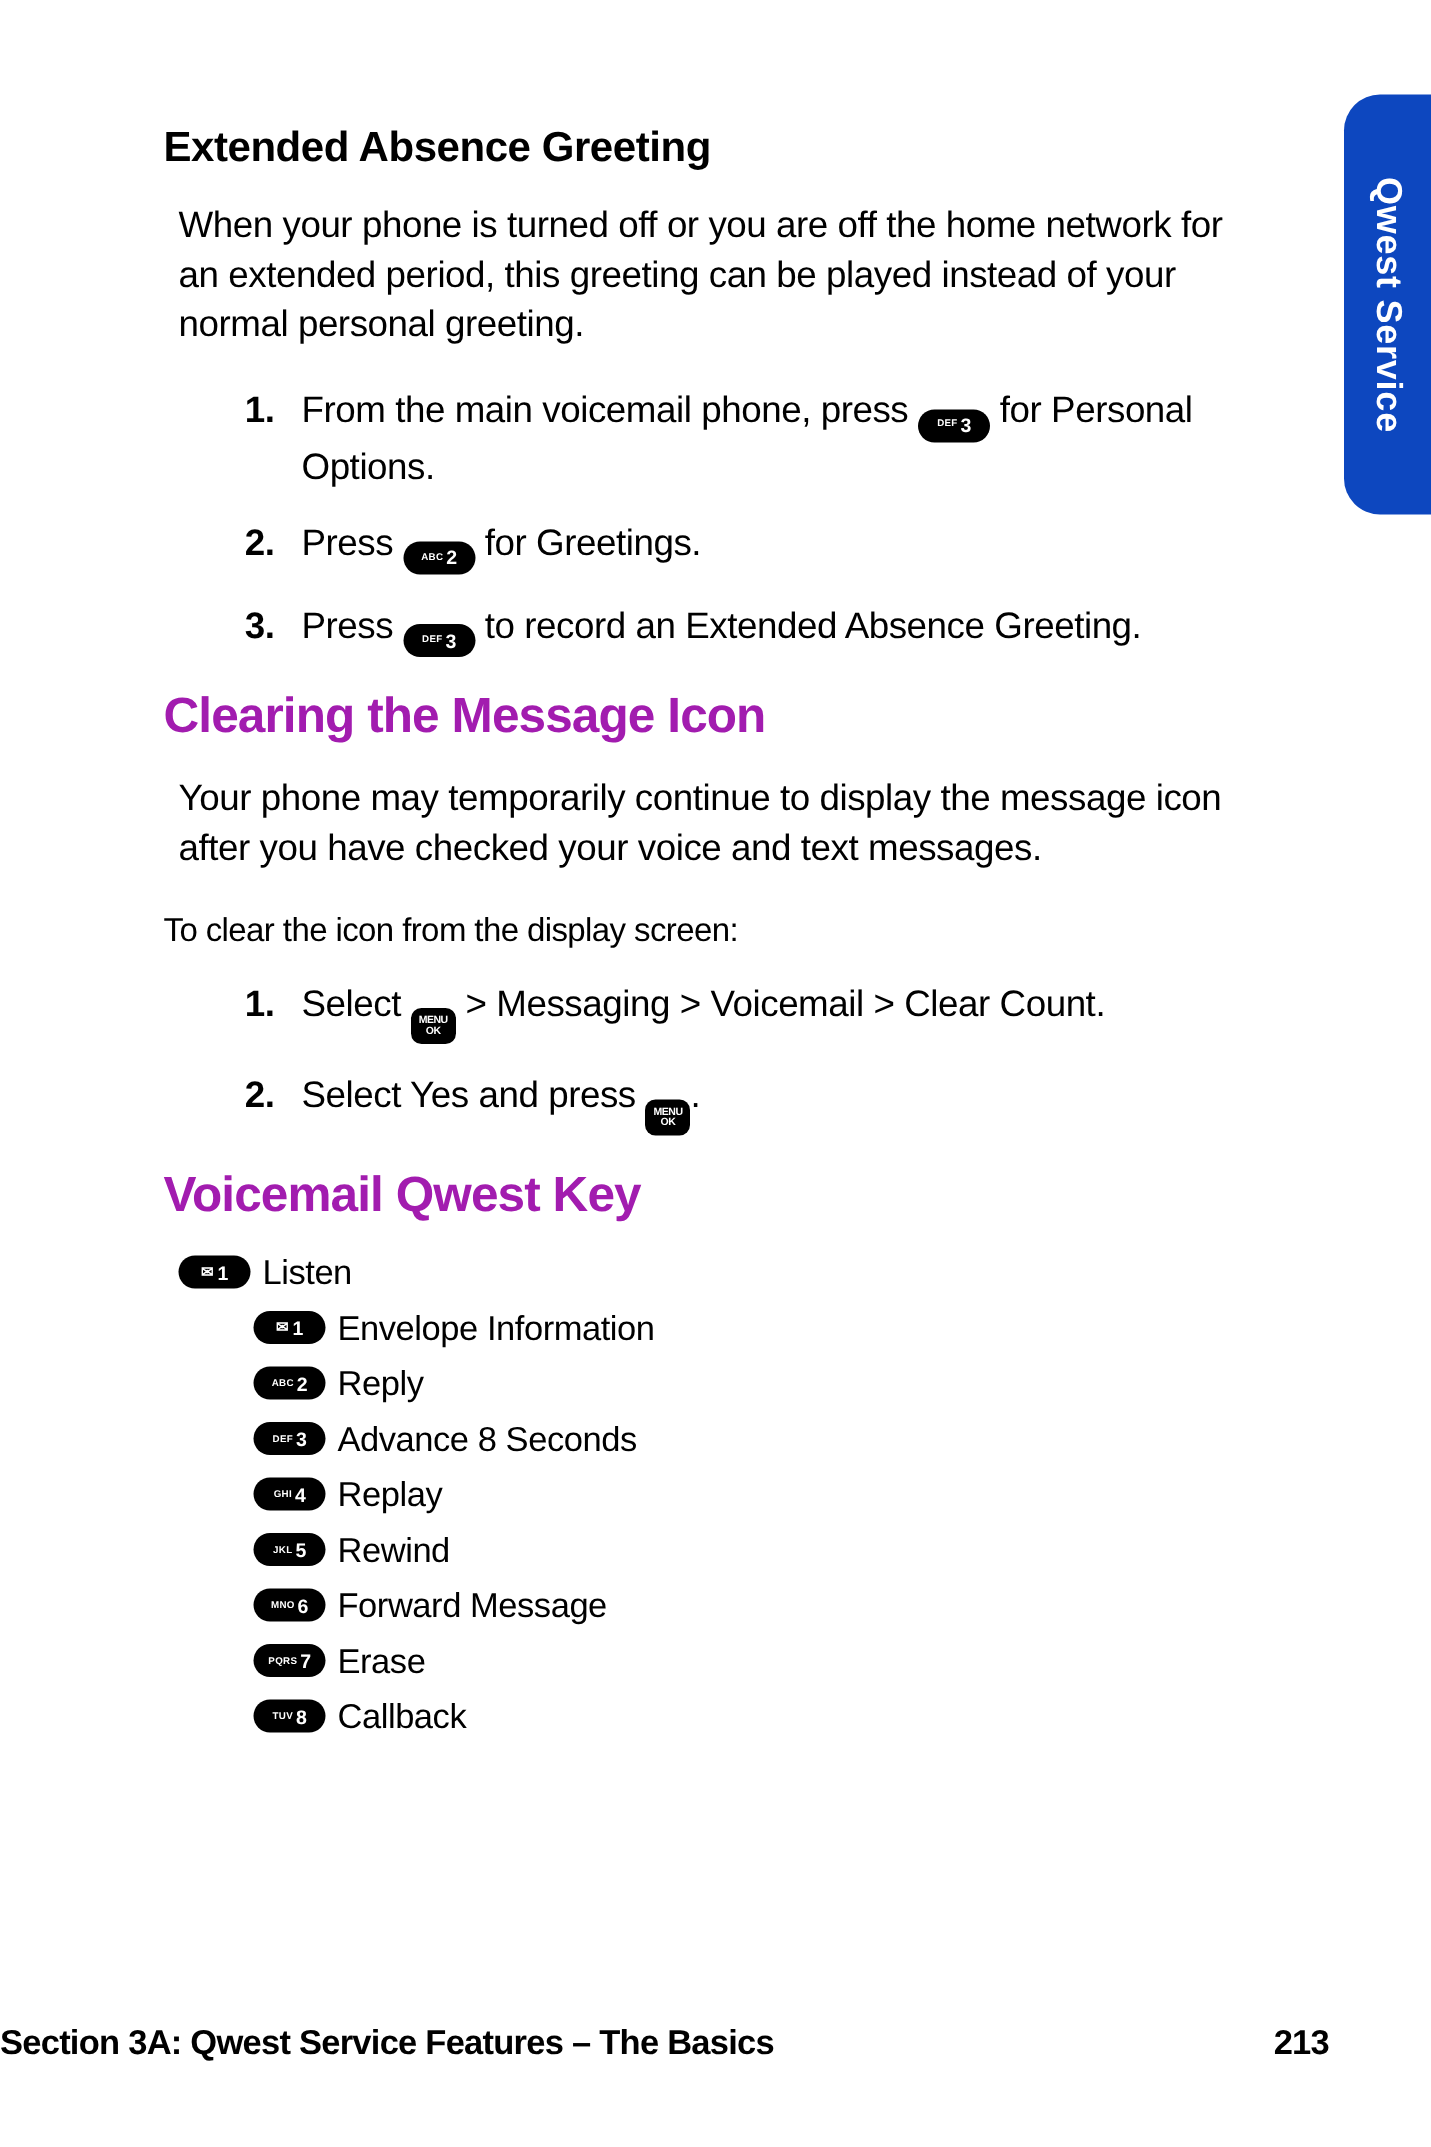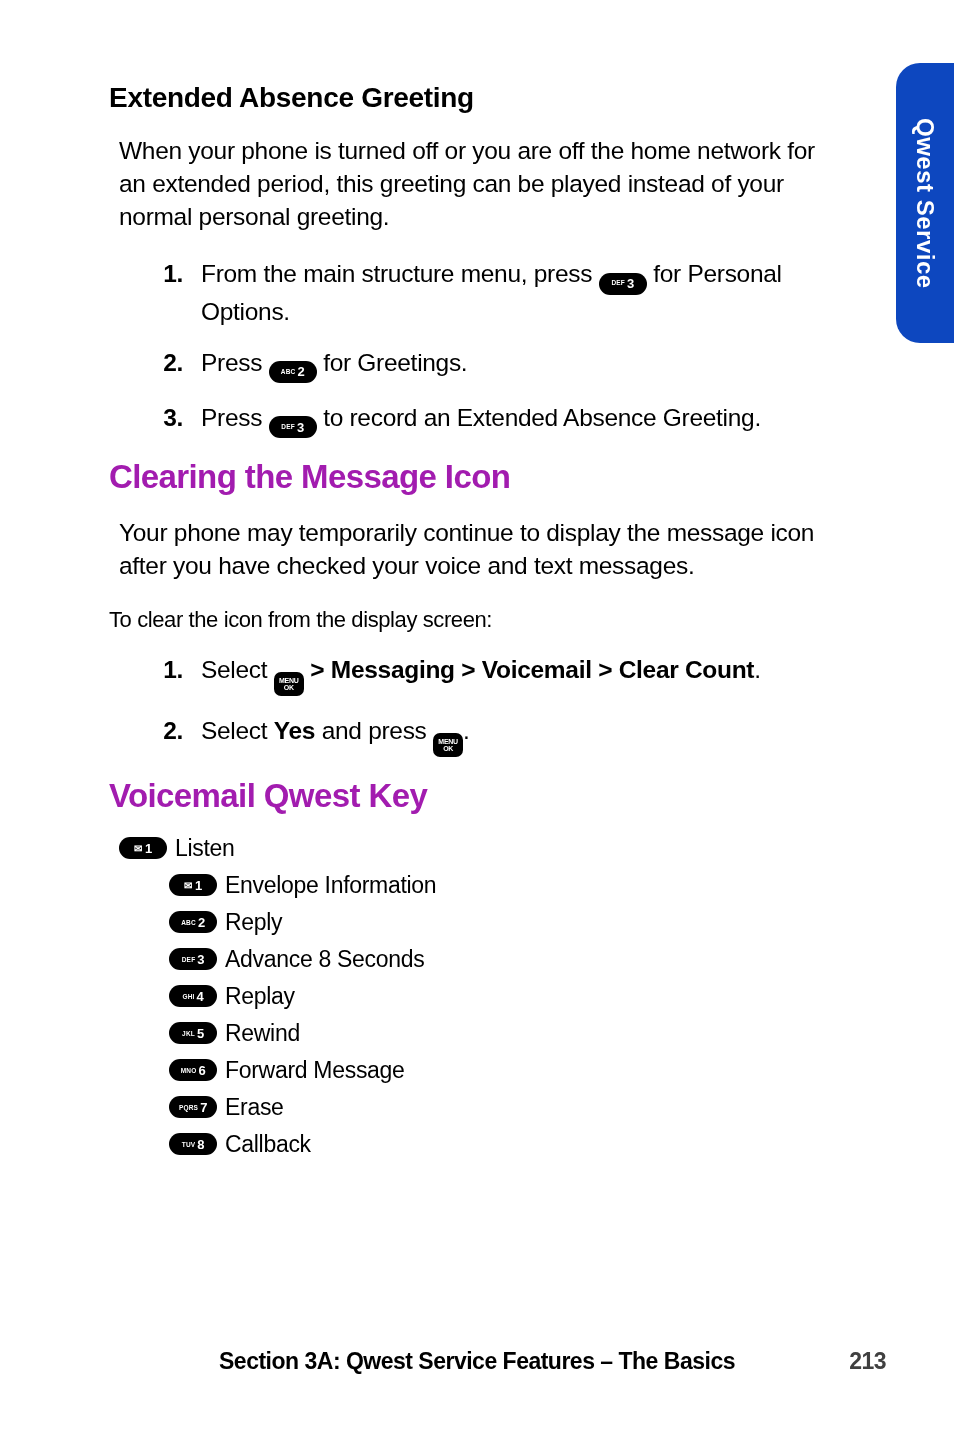--- a/index.html
+++ b/index.html
@@ -91,21 +91,21 @@
     margin: 20px 0 20px 0;
     font-stretch: condensed;
   }
   .bold-line {
     font-weight: 400;
     font-size: 22px;
     letter-spacing: -0.4px;
     margin: 0 0 20px 0;
     font-stretch: condensed;
   }
-  .inline-bold { font-weight: 700; }
+  .inline-bold { font-weight: 400; }
 
   
   .key {
     display: inline-flex;
     align-items: center;
     justify-content: center;
     vertical-align: -3px;
     height: 22px;
     background: #000;
     color: #fff;
@@ -143,49 +143,48 @@
     margin-bottom: 10px;
   }
   .tree .sub { margin-left: 50px; }
   .tree .sub .row { margin-bottom: 10px; }
 
   .footer {
     position: absolute;
     left: 0;
     right: 0;
     bottom: 56px;
-    text-align: center;
     font-weight: 800;
     font-size: 23px;
     letter-spacing: -0.5px;
     font-stretch: condensed;
   }
   .footer .pg {
     position: absolute;
     right: 68px;
-    color: #404040;
+    color: #000000;
   }
 </style>
 </head>
 <body>
 
 <div class="side-tab">
   <span>Qwest Service</span>
 </div>
 
 <div class="content">
 
   <div class="h3-black">Extended Absence Greeting</div>
   <p class="body-p body-p-indent">When your phone is turned off or you are off the home network for an extended period, this greeting can be played instead of your normal personal greeting.</p>
 
   <ol class="steps">
     <li>
       <span class="num">1.</span>
       <span class="txt">
-        <span>From the main structure menu, press </span>
+        <span>From the main voicemail phone, press </span>
         <span class="key key-wide">
           <span class="small">DEF</span>
             <span class="big">3</span>
         </span>
         <span> for Personal Options.</span>
       </span>
     </li>
     <li>
       <span class="num">2.</span>
       <span class="txt">

